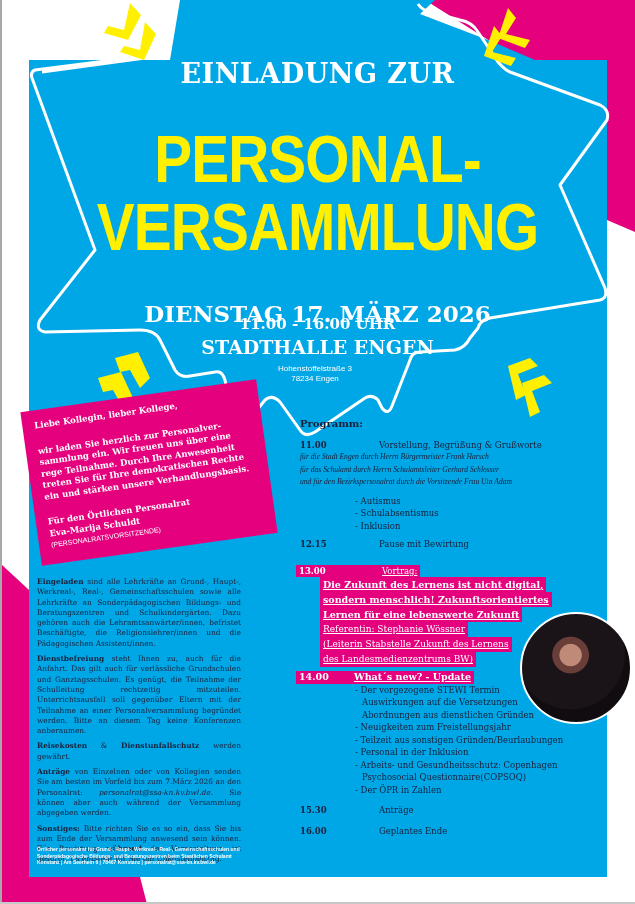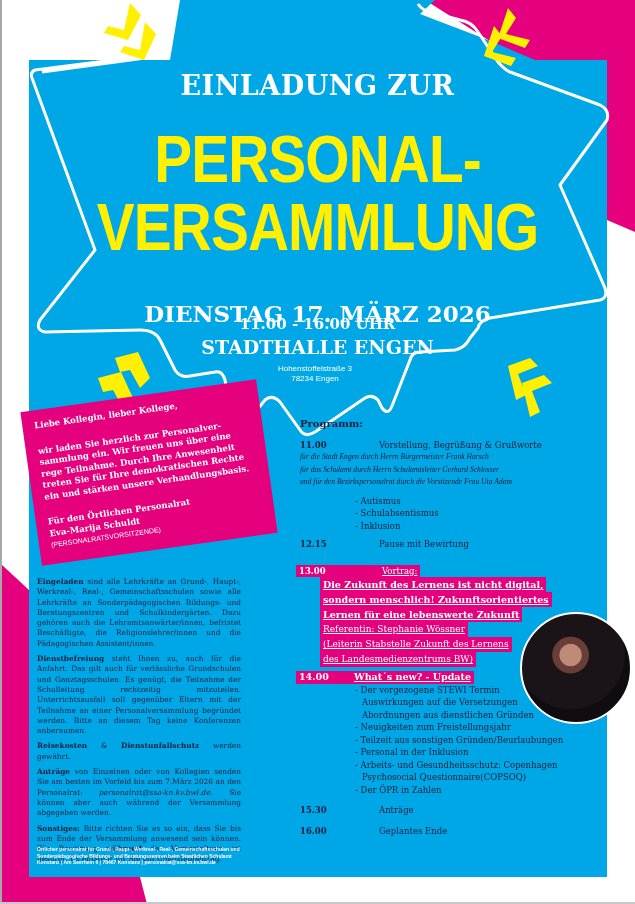--- a/index.html
+++ b/index.html
@@ -3,21 +3,21 @@
 <meta charset="utf-8">
 <style>
   html, body { margin:0; padding:0; }
   body { width:635px; height:904px; position:relative; overflow:hidden; background:#ffffff; font-family:"DejaVu Serif", serif; }
   .page-edge { position:absolute; left:0; top:0; width:2px; height:904px; background:#a8a8a8; }
   .page-bottom { position:absolute; left:0; bottom:0; width:635px; height:2px; background:#c8c8c8; }
   .bg-svg { position:absolute; left:0; top:0; width:635px; height:904px; }
   .abs { position:absolute; }
   .center { text-align:center; }
 
-  .title-small { left:0; width:635px; top:70px; color:#fff; font-family:"DejaVu Serif", serif; font-weight:bold; font-size:27px; letter-spacing:0.5px; }
+  .title-small { left:0; width:635px; top:58px; color:#fff; font-family:"DejaVu Serif", serif; font-weight:bold; font-size:27px; letter-spacing:0.5px; }
   .title-big { left:0; width:635px; color:#ffef00; font-family:"Liberation Sans", sans-serif; font-weight:bold; font-size:66px; line-height:66px; transform:scaleX(0.86); letter-spacing:-1px; }
   .title-big.l1 { top:126px; }
   .title-big.l2 { top:194px; }
   .date { left:0; width:635px; top:300px; color:#fff; font-weight:bold; font-size:23px; }
   .time { left:0; width:635px; top:315px; color:#fff; font-weight:bold; font-size:15px; }
   .venue { left:0; width:635px; top:336px; color:#fff; font-weight:bold; font-size:19px; }
   .addr { left:0; width:630px; top:364px; color:#fff; font-family:"Liberation Sans", sans-serif; font-size:8px; line-height:10px; }
 
   .letter { left:30px; top:395px; width:238px; height:155px; background:#e5007d; transform:rotate(-8deg); transform-origin:center; color:#fff; font-size:8.5px; line-height:11.5px; padding:10px 12px; box-sizing:border-box; }
   .letter .greet { font-weight:bold; margin-bottom:14px; }

